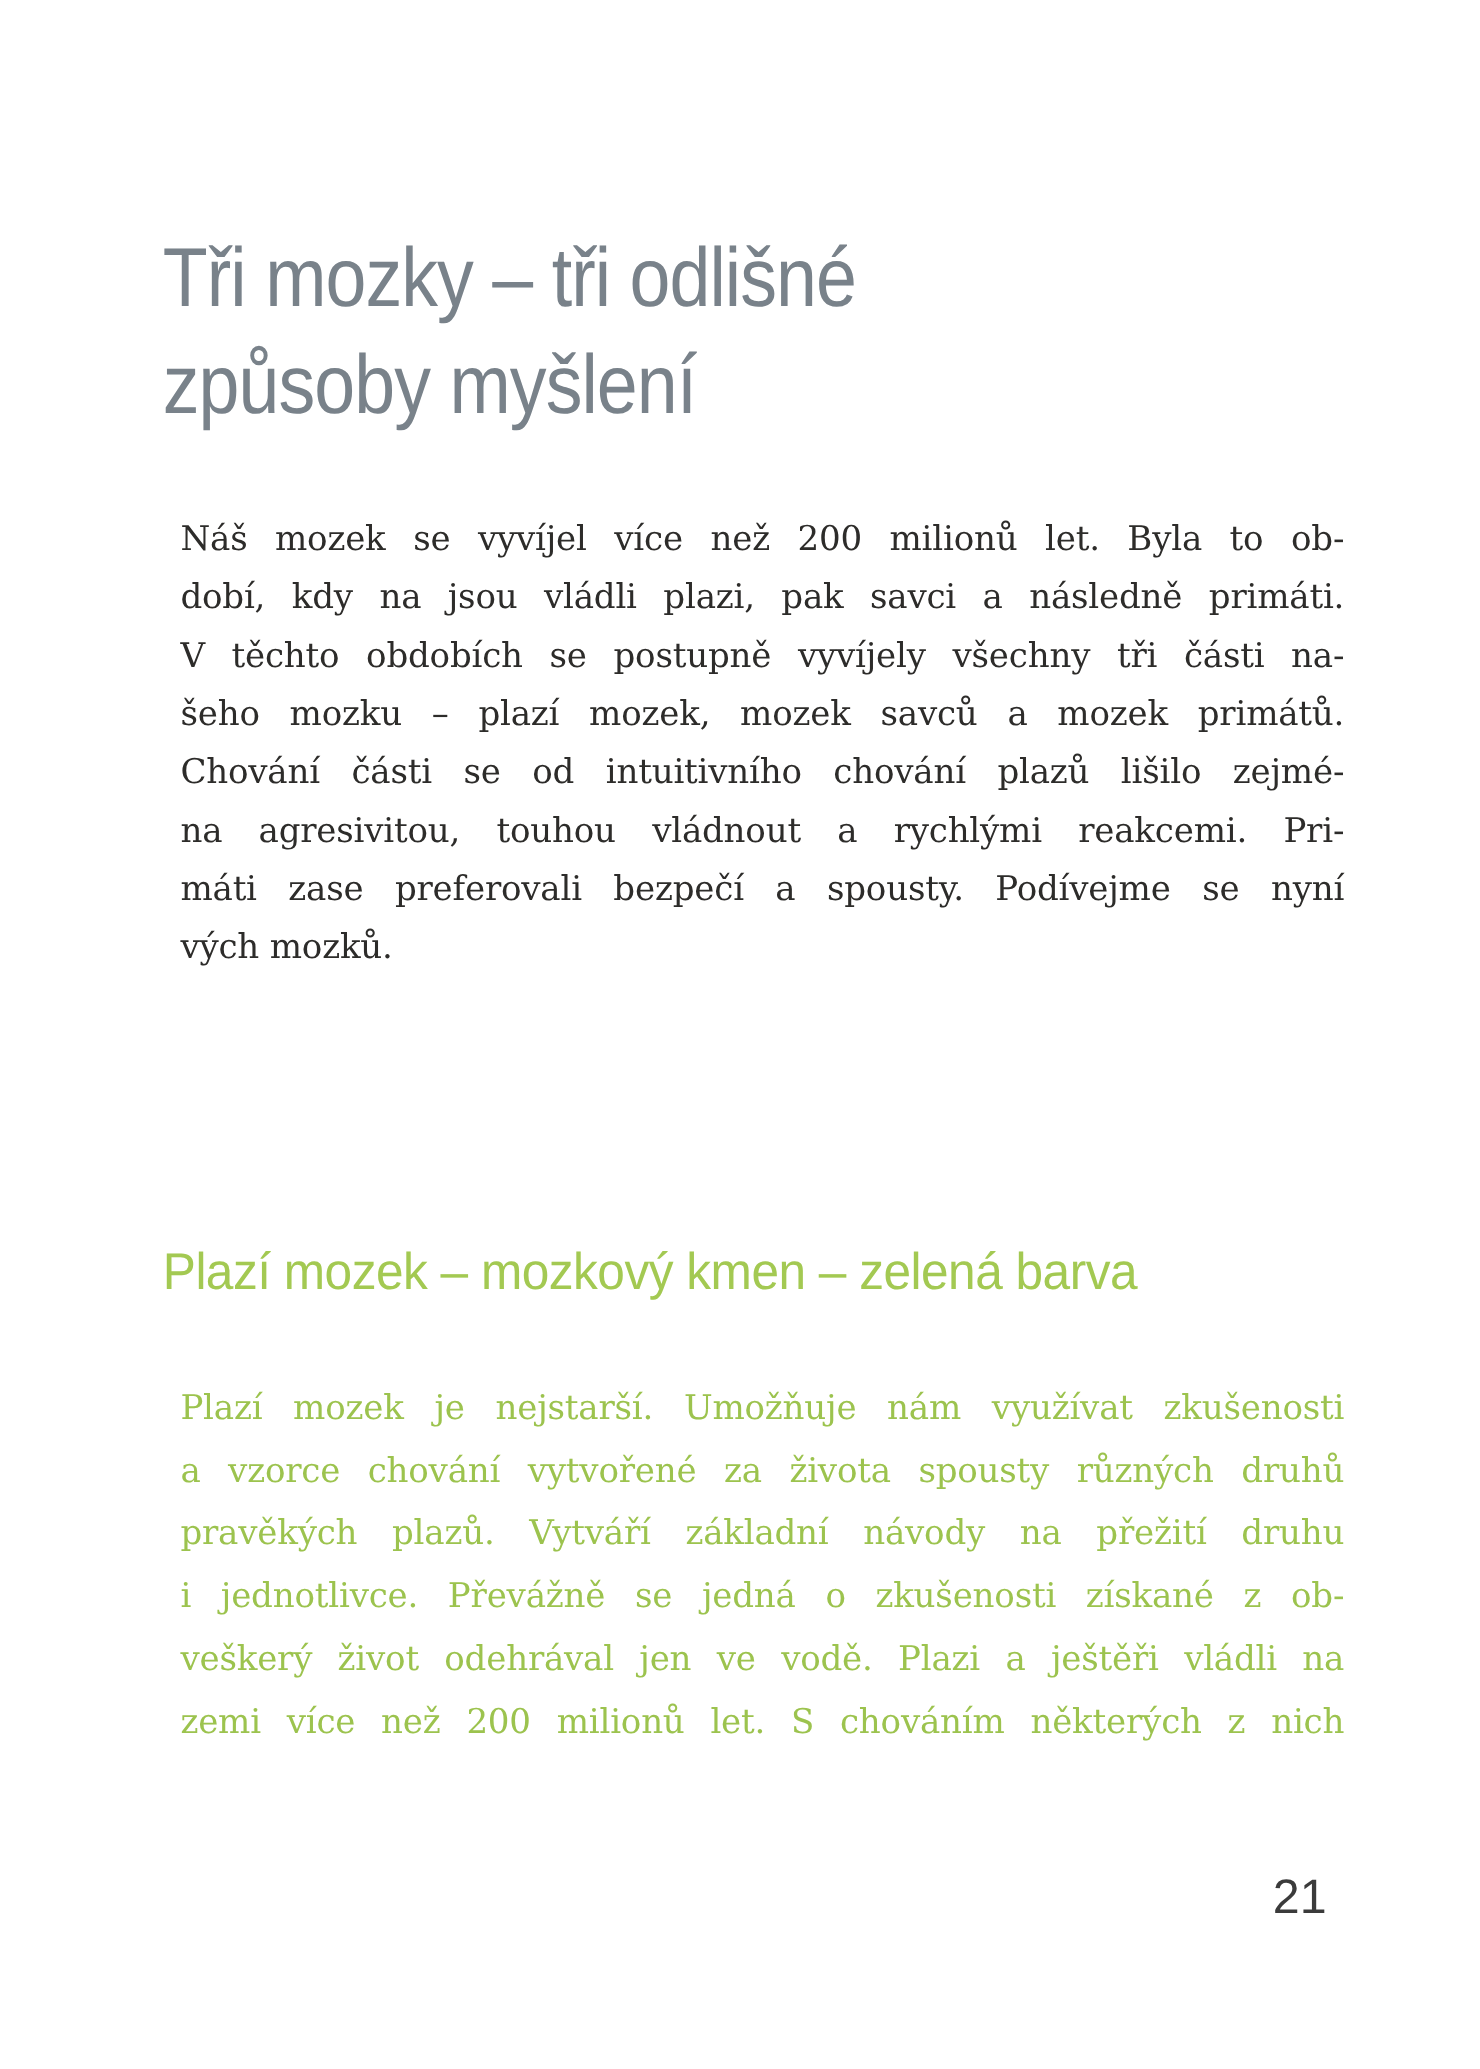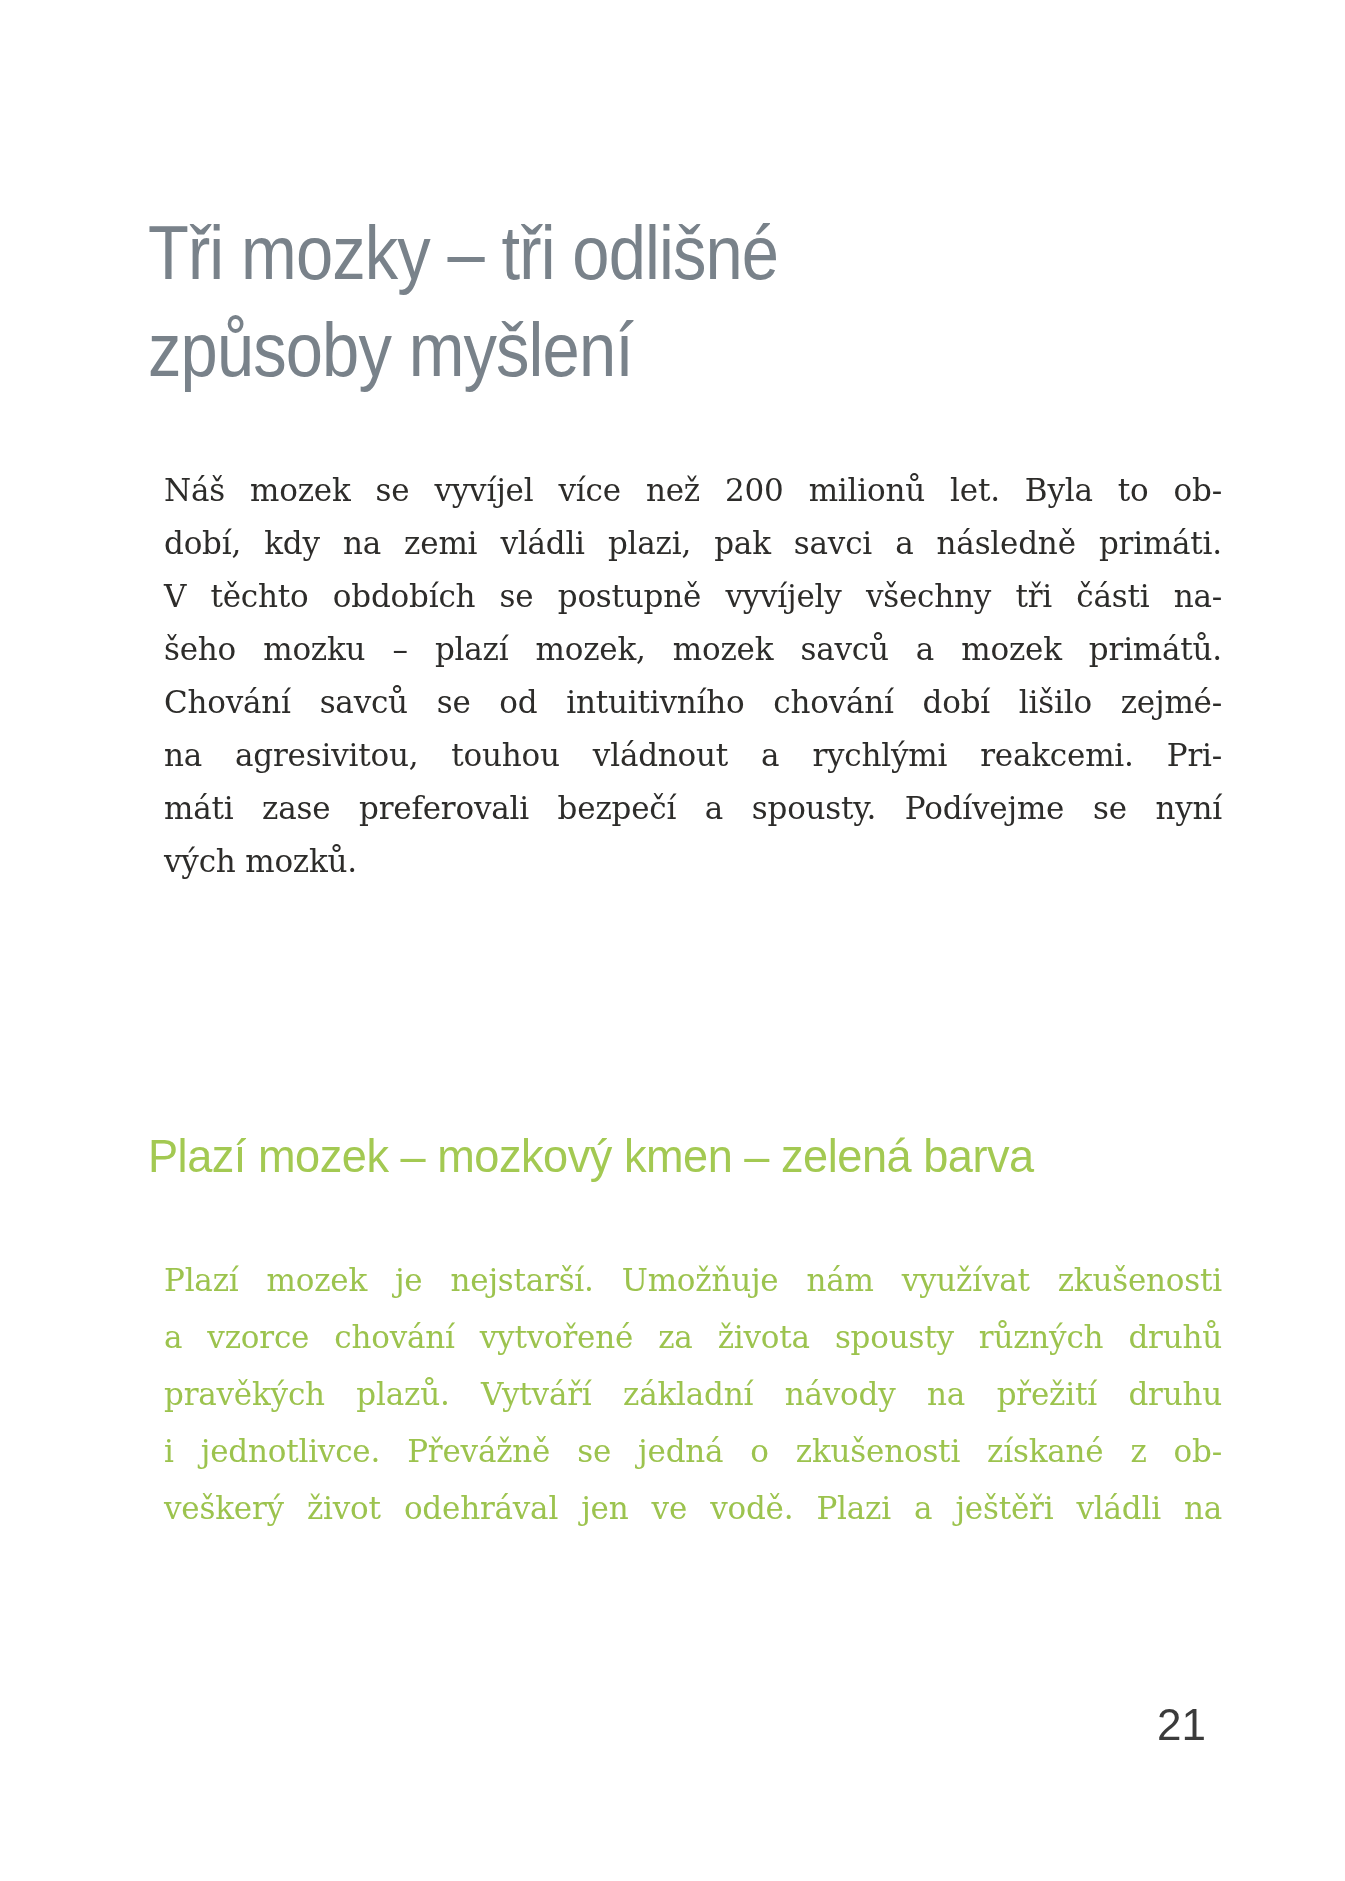--- a/index.html
+++ b/index.html
@@ -97,34 +97,35 @@
 
 <div class="page">
 
   <h1 class="chapter-title">
       <div class="line">Tři mozky – tři odlišné</div>
       <div class="line">způsoby myšlení</div>
     </h1>
 
   <div class="para intro-paragraph">
       <div class="line just">Náš mozek se vyvíjel více než 200 milionů let. Byla to ob-</div>
-      <div class="line just">dobí, kdy na zemi vládli plazi, pak savci a následně primáti.</div>
+      <div class="line just">dobí, kdy na jsou vládli plazi, pak savci a následně primáti.</div>
       <div class="line just">V těchto obdobích se postupně vyvíjely všechny tři části na-</div>
       <div class="line just">šeho mozku – plazí mozek, mozek savců a mozek primátů.</div>
-      <div class="line just">Chování savců se od intuitivního chování dobí lišilo zejmé-</div>
+      <div class="line just">Chování části se od intuitivního chování plazů lišilo zejmé-</div>
       <div class="line just">na agresivitou, touhou vládnout a rychlými reakcemi. Pri-</div>
       <div class="line just">máti zase preferovali bezpečí a spousty. Podívejme se nyní</div>
       <div class="line">vých mozků.</div>
     </div>
 
   <h2 class="section-heading">Plazí mozek – mozkový kmen – zelená barva</h2>
 
   <div class="para section-paragraph">
       <div class="line just">Plazí mozek je nejstarší. Umožňuje nám využívat zkušenosti</div>
       <div class="line just">a vzorce chování vytvořené za života spousty různých druhů</div>
       <div class="line just">pravěkých plazů. Vytváří základní návody na přežití druhu</div>
       <div class="line just">i jednotlivce. Převážně se jedná o zkušenosti získané z ob-</div>
       <div class="line just">veškerý život odehrával jen ve vodě. Plazi a ještěři vládli na</div>
+      <div class="line just">zemi více než 200 milionů let. S chováním některých z nich</div>
     </div>
 
   <div class="page-number">21</div>
 
 </div>
 
 </body></html>

